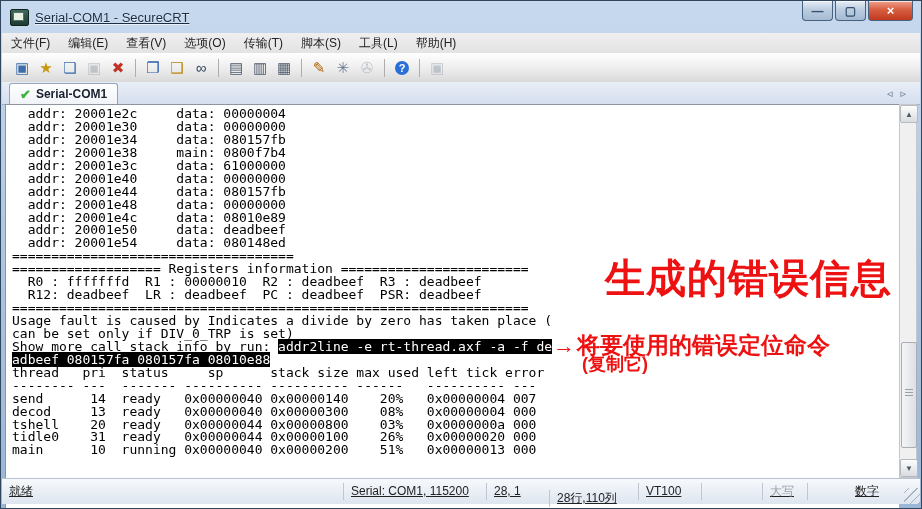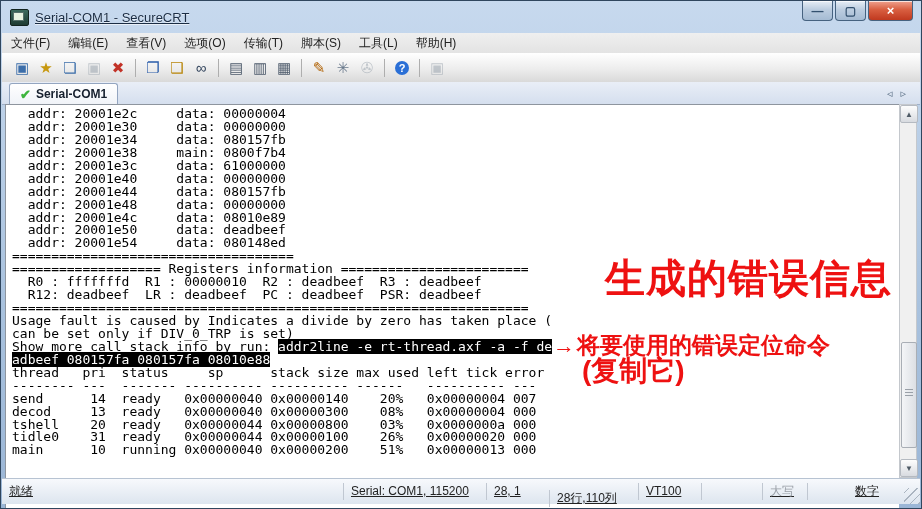--- a/index.html
+++ b/index.html
@@ -68,21 +68,21 @@
   [data-name="status-caps"]{width:30px;}
   [data-name="status-num"]{width:30px;padding-left:47px;}
   .grip{width:16px;height:16px;margin-left:12px;align-self:flex-end;
     background:repeating-linear-gradient(135deg,transparent 0 3px,#aab4c0 3px 4px,transparent 4px 6px);cursor:nwse-resize;}
   
   .ann{position:absolute;color:#ee1111;font-weight:bold;z-index:5;pointer-events:none;
     font-family:"Liberation Sans", sans-serif;}
   .ann-title{left:584px;top:250px;font-size:40px;letter-spacing:1px;margin-left:20px;}
   .ann-cmd{left:552px;top:329px;font-size:23px;display:flex;align-items:center;}
   .ann-cmd .arrow{font-size:22px;margin-right:2px;}
-  .ann-copy{left:581px;top:351px;font-size:28px;}
+  .ann-copy{left:581px;top:351px;font-size:18px;}
 </style>
 </head>
 <body>
 
 <div class="window" data-name="securecrt-window">
 
   <div class="titlebar" data-name="title-bar">
     <div class="app-icon" data-name="app-icon"></div>
     <div class="title-text" data-name="window-title">Serial-COM1 - SecureCRT</div>
     <div class="winbtns" data-name="window-controls">

